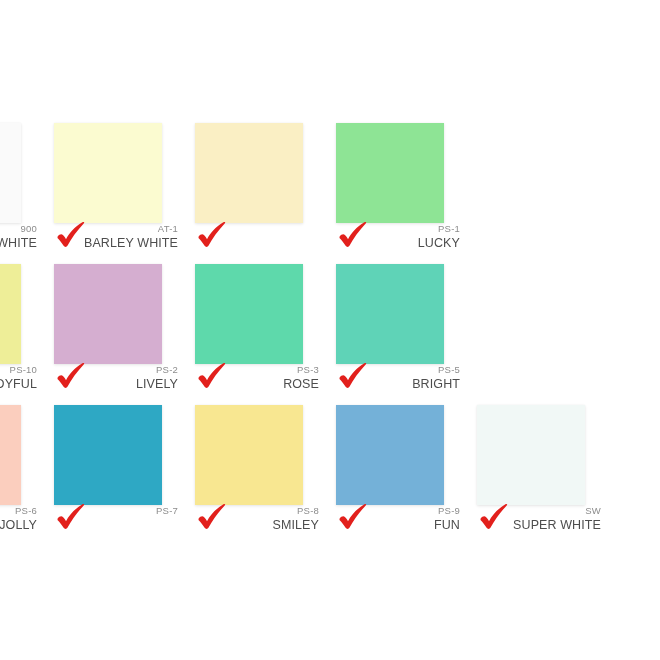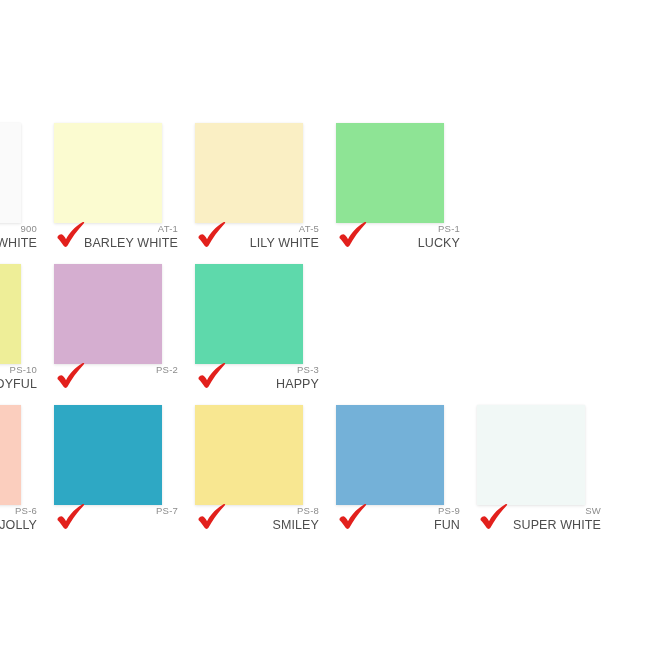--- a/index.html
+++ b/index.html
@@ -112,24 +112,20 @@
         <div class="check-icon">
           <svg viewBox="0 0 30 28" xmlns="http://www.w3.org/2000/svg">
             <path d="M1.6 16.4 C3.2 14.6 5.2 13.6 6.9 14.9 C8.3 16.0 9.2 17.6 10.0 19.2 C13.0 13.2 18.6 7.0 26.4 2.3 C27.6 1.6 28.8 2.2 27.9 3.2 C21.0 10.6 15.2 18.6 11.6 25.6 C10.7 27.3 8.6 27.4 7.6 25.8 C5.8 22.9 3.8 20.0 1.5 17.9 Z" fill="#e2201c"></path>
           </svg>
         </div>
       </div>
       <div class="swatch-card">
         <div class="swatch-chip-wrap">
           <div class="swatch-chip" style="background: rgb(250, 239, 196);"></div>
         </div>
-        <div class="swatch-caption">
-          <span class="swatch-code">AT-5</span>
-          <span class="swatch-name">LILY WHITE</span>
-        </div>
         <div class="check-icon">
           <svg viewBox="0 0 30 28" xmlns="http://www.w3.org/2000/svg">
             <path d="M1.6 16.4 C3.2 14.6 5.2 13.6 6.9 14.9 C8.3 16.0 9.2 17.6 10.0 19.2 C13.0 13.2 18.6 7.0 26.4 2.3 C27.6 1.6 28.8 2.2 27.9 3.2 C21.0 10.6 15.2 18.6 11.6 25.6 C10.7 27.3 8.6 27.4 7.6 25.8 C5.8 22.9 3.8 20.0 1.5 17.9 Z" fill="#e2201c"></path>
           </svg>
         </div>
       </div>
       <div class="swatch-card">
         <div class="swatch-chip-wrap">
           <div class="swatch-chip" style="background: rgb(142, 228, 149);"></div>
         </div>
@@ -153,34 +149,49 @@
           <span class="swatch-code">PS-10</span>
           <span class="swatch-name">JOYFUL</span>
         </div>
       </div>
       <div class="swatch-card">
         <div class="swatch-chip-wrap">
           <div class="swatch-chip" style="background: rgb(213, 174, 208);"></div>
         </div>
         <div class="swatch-caption">
           <span class="swatch-code">PS-2</span>
+          <span class="swatch-name">LIVELY</span>
         </div>
         <div class="check-icon">
           <svg viewBox="0 0 30 28" xmlns="http://www.w3.org/2000/svg">
             <path d="M1.6 16.4 C3.2 14.6 5.2 13.6 6.9 14.9 C8.3 16.0 9.2 17.6 10.0 19.2 C13.0 13.2 18.6 7.0 26.4 2.3 C27.6 1.6 28.8 2.2 27.9 3.2 C21.0 10.6 15.2 18.6 11.6 25.6 C10.7 27.3 8.6 27.4 7.6 25.8 C5.8 22.9 3.8 20.0 1.5 17.9 Z" fill="#e2201c"></path>
           </svg>
         </div>
       </div>
       <div class="swatch-card">
         <div class="swatch-chip-wrap">
           <div class="swatch-chip" style="background: rgb(94, 217, 171);"></div>
         </div>
         <div class="swatch-caption">
           <span class="swatch-code">PS-3</span>
-          <span class="swatch-name">HAPPY</span>
+          <span class="swatch-name">ROSE</span>
+        </div>
+        <div class="check-icon">
+          <svg viewBox="0 0 30 28" xmlns="http://www.w3.org/2000/svg">
+            <path d="M1.6 16.4 C3.2 14.6 5.2 13.6 6.9 14.9 C8.3 16.0 9.2 17.6 10.0 19.2 C13.0 13.2 18.6 7.0 26.4 2.3 C27.6 1.6 28.8 2.2 27.9 3.2 C21.0 10.6 15.2 18.6 11.6 25.6 C10.7 27.3 8.6 27.4 7.6 25.8 C5.8 22.9 3.8 20.0 1.5 17.9 Z" fill="#e2201c"></path>
+          </svg>
+        </div>
+      </div>
+      <div class="swatch-card">
+        <div class="swatch-chip-wrap">
+          <div class="swatch-chip" style="background: rgb(95, 211, 183);"></div>
+        </div>
+        <div class="swatch-caption">
+          <span class="swatch-code">PS-5</span>
+          <span class="swatch-name">BRIGHT</span>
         </div>
         <div class="check-icon">
           <svg viewBox="0 0 30 28" xmlns="http://www.w3.org/2000/svg">
             <path d="M1.6 16.4 C3.2 14.6 5.2 13.6 6.9 14.9 C8.3 16.0 9.2 17.6 10.0 19.2 C13.0 13.2 18.6 7.0 26.4 2.3 C27.6 1.6 28.8 2.2 27.9 3.2 C21.0 10.6 15.2 18.6 11.6 25.6 C10.7 27.3 8.6 27.4 7.6 25.8 C5.8 22.9 3.8 20.0 1.5 17.9 Z" fill="#e2201c"></path>
           </svg>
         </div>
       </div>
     </div>
     <div class="swatch-row">
       <div class="swatch-card">

